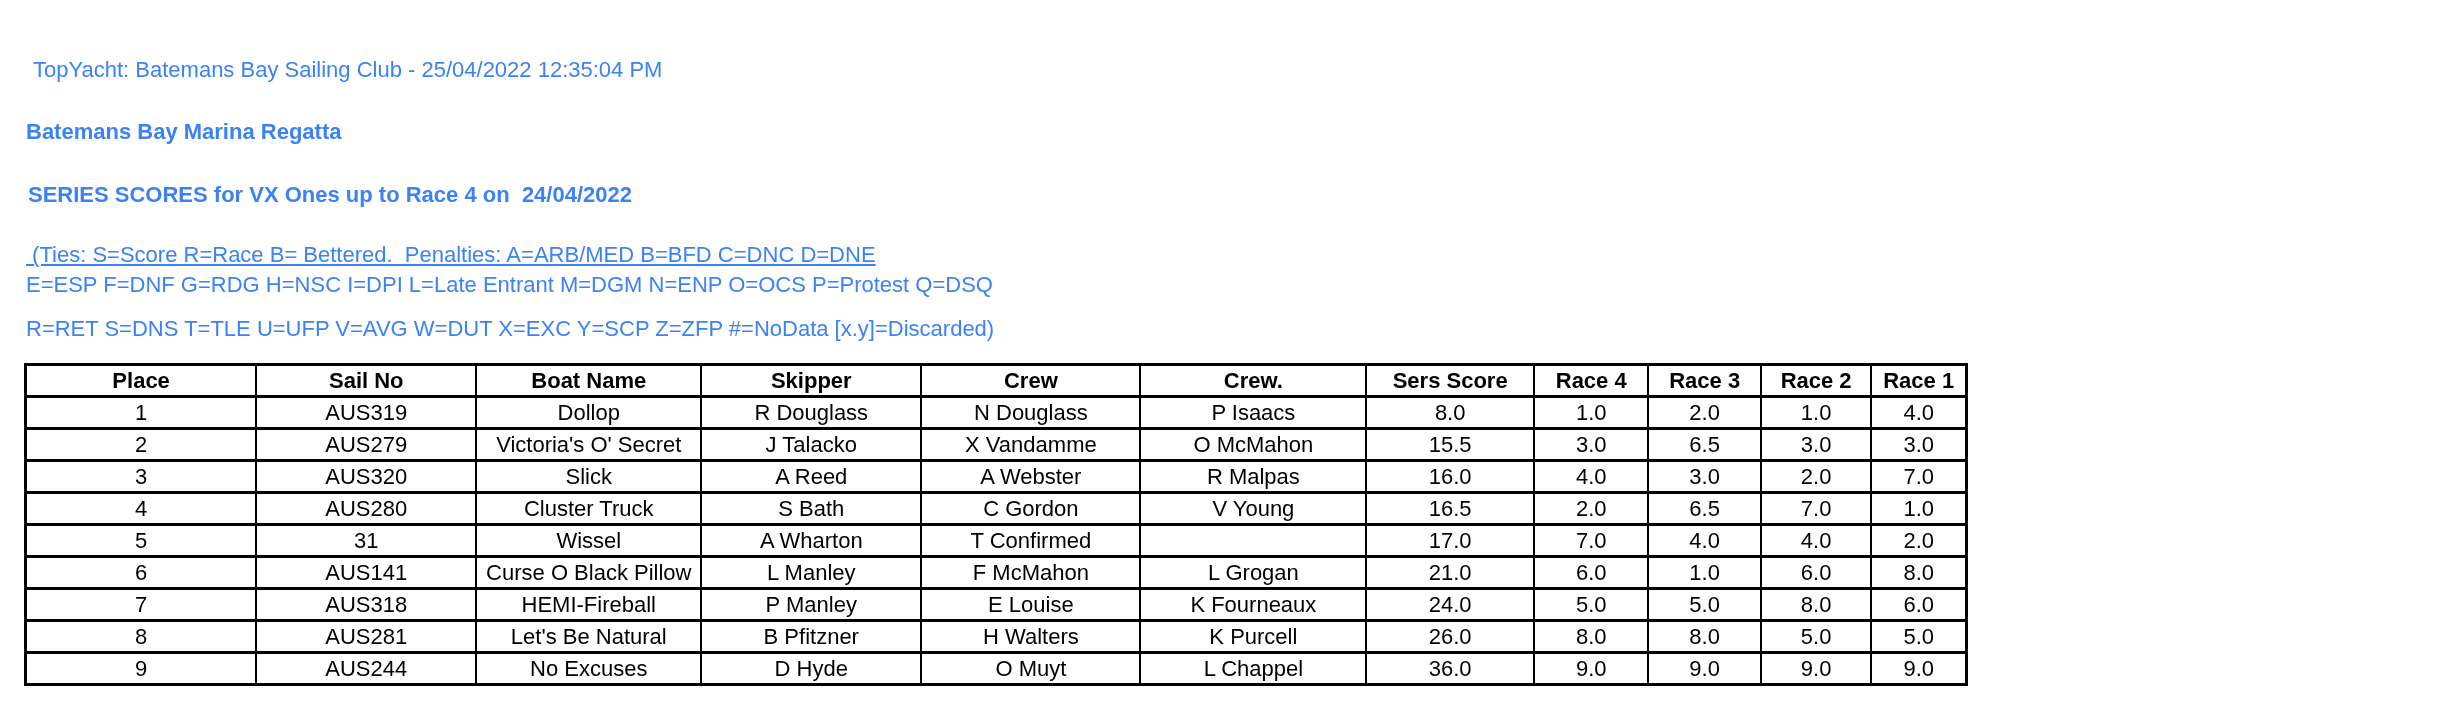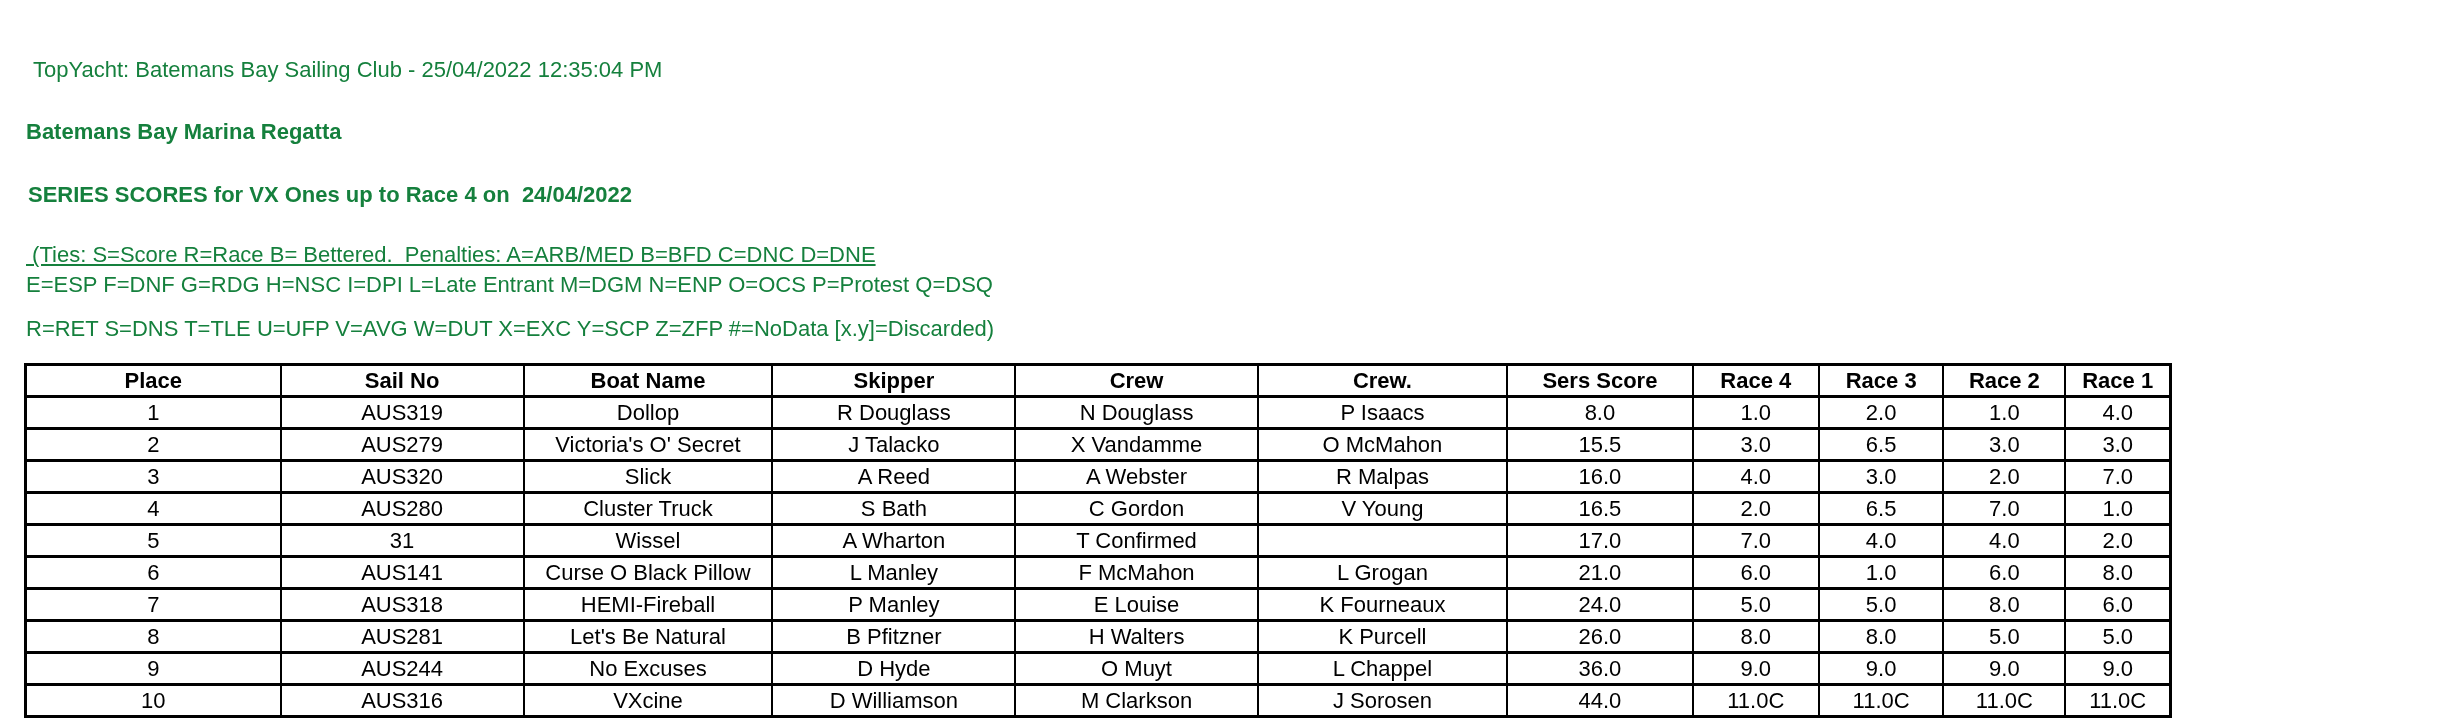--- a/index.html
+++ b/index.html
@@ -12,29 +12,29 @@
     width: 2462px;
     height: 726px;
     font-family: "Liberation Sans", sans-serif;
     color: #000000;
     overflow: hidden;
   }
   .abs { position: absolute; white-space: pre; }
   .doc-line {
     font-size: 22px;
     line-height: 26px;
-    color: #15803d;
+    color: #3b82f6;
   }
   .bold { font-weight: bold; }
 
   table.scores {
     position: absolute;
     left: 24px;
     top: 363px;
-    width: 2148px;
+    width: 1944px;
     border-collapse: collapse;
     table-layout: fixed;
     font-size: 22px;
     background: #ffffff;
     border: 3px solid #000;
   }
   table.scores th, table.scores td {
     border: 2px solid #000;
     border-top-width: 3px;
     border-bottom-width: 3px;
@@ -205,27 +205,14 @@
         <td>No Excuses</td>
         <td>D Hyde</td>
         <td>O Muyt</td>
         <td>L Chappel</td>
         <td>36.0</td>
         <td>9.0</td>
         <td>9.0</td>
         <td>9.0</td>
         <td>9.0</td>
       </tr>
-      <tr>
-        <td>10</td>
-        <td>AUS316</td>
-        <td>VXcine</td>
-        <td>D Williamson</td>
-        <td>M Clarkson</td>
-        <td>J Sorosen</td>
-        <td>44.0</td>
-        <td>11.0C</td>
-        <td>11.0C</td>
-        <td>11.0C</td>
-        <td>11.0C</td>
-      </tr>
     </tbody>
 </table>
 
 </body></html>

